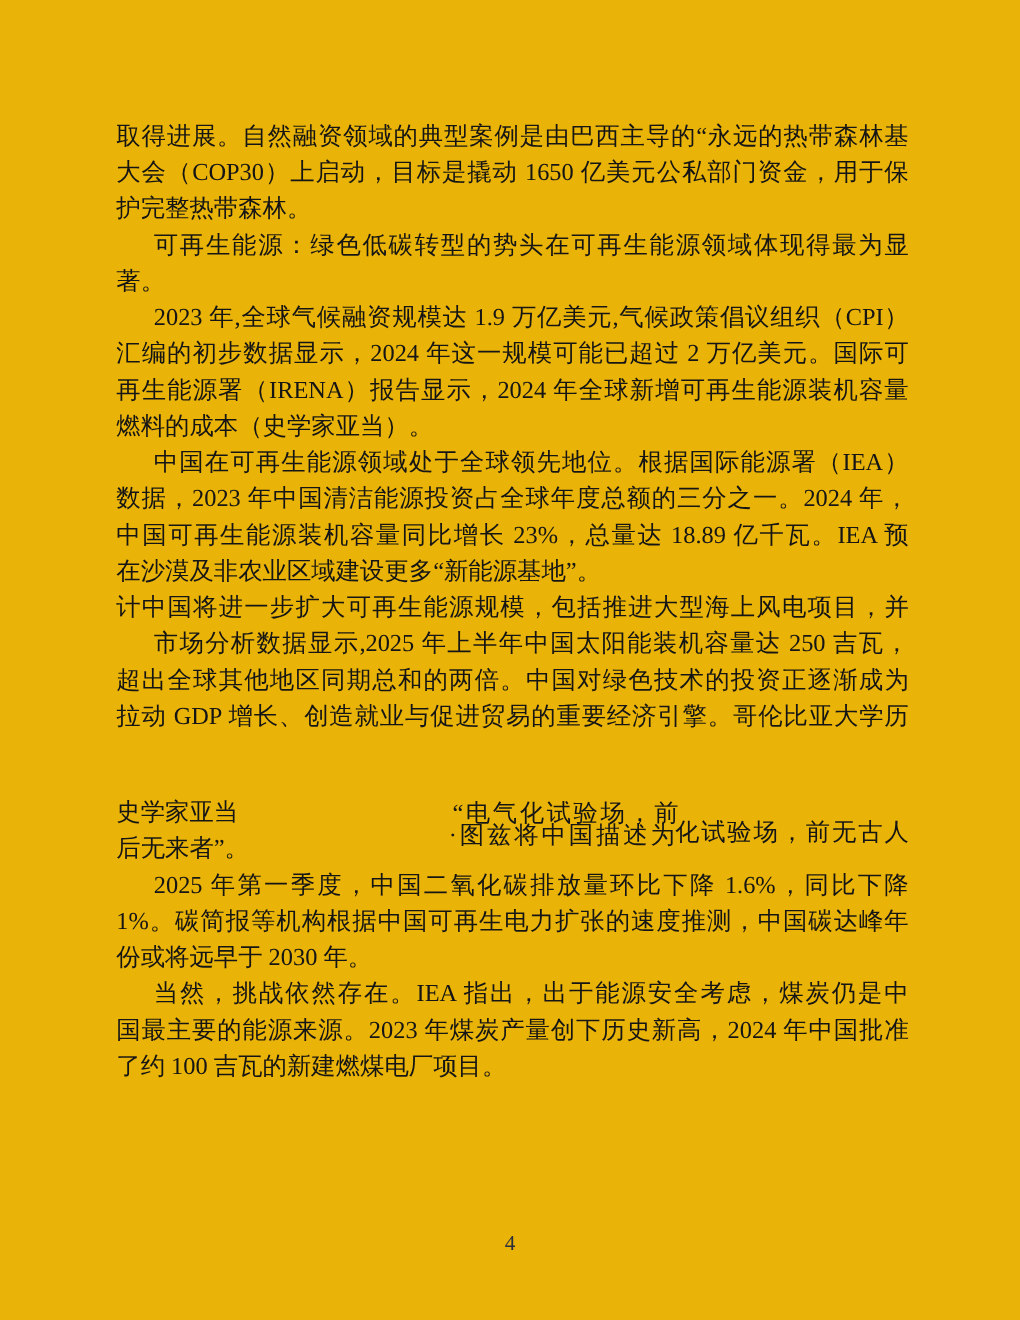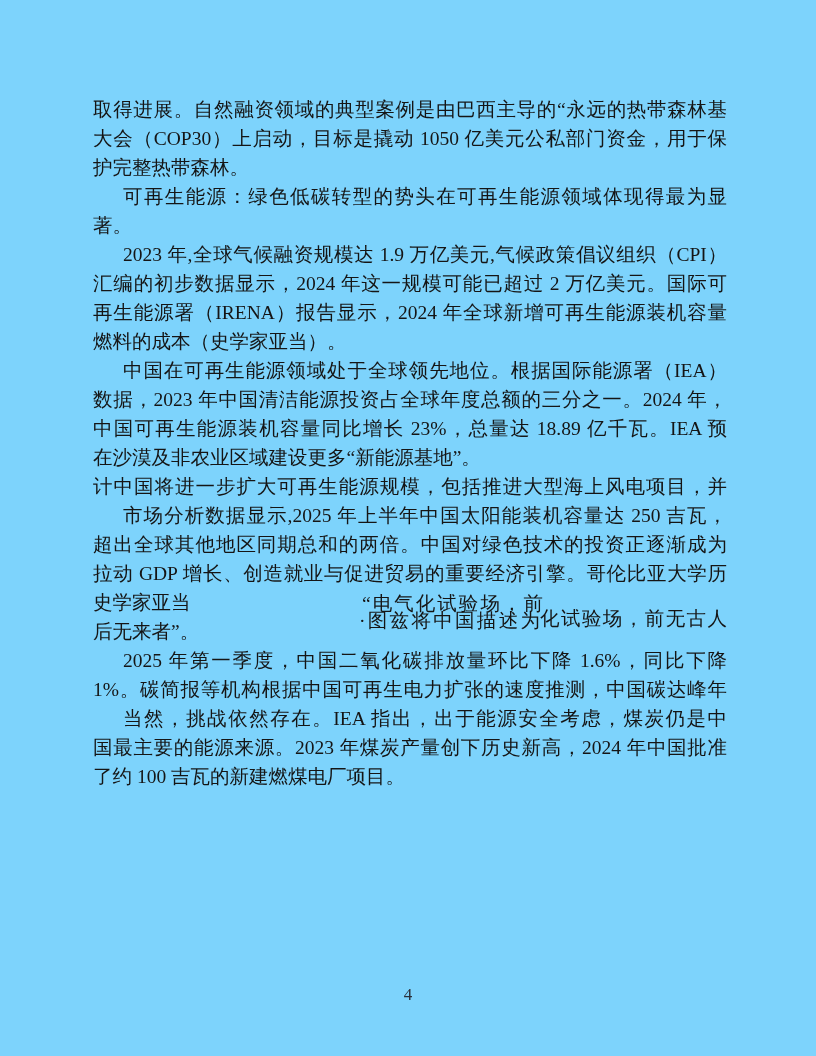--- a/index.html
+++ b/index.html
@@ -4,21 +4,21 @@
 <style>
   html, body {
     margin: 0;
     padding: 0;
     background: #ffffff;
   }
   .page {
     position: relative;
     width: 816px;
     height: 1056px;
-    background: #7dd3fc;
+    background: #eab308;
     font-family: "Liberation Serif", "DejaVu Serif", serif;
     color: #151515;
     overflow: hidden;
   }
   .body-text {
     position: absolute;
     left: 93px;
     top: 95px;
     width: 634px;
   }
@@ -39,20 +39,21 @@
     text-indent: 30px;
   }
   .lead {
     font-weight: normal;
   }
   
   .line.overlap {
     position: relative;
     text-align: left;
     text-align-last: left;
+    margin-top: 48px;
   }
   .line.overlap .seg-before {
     position: absolute;
     left: 0;
     top: 0;
   }
   .line.overlap .ov {
     position: absolute;
     top: 18px;
     left: 266px;
@@ -86,21 +87,21 @@
     line-height: 22px;
     color: #2b2f3a;
   }
 </style>
 </head>
 <body>
 
 <div class="page">
   <div class="body-text">
       <div class="line"><span>取得进展。自然融资领域的典型案例是由巴西主导的“永远的热带森林基</span></div>
-      <div class="line"><span>大会（COP30）上启动，目标是撬动 1050 亿美元公私部门资金，用于保</span></div>
+      <div class="line"><span>大会（COP30）上启动，目标是撬动 1650 亿美元公私部门资金，用于保</span></div>
       <div class="line last"><span>护完整热带森林。</span></div>
       <div class="line indent"><span class="lead">可再生能源：</span><span>绿色低碳转型的势头在可再生能源领域体现得最为显</span></div>
       <div class="line last"><span>著。</span></div>
       <div class="line indent"><span>2023 年,全球气候融资规模达 1.9 万亿美元,气候政策倡议组织（CPI）</span></div>
       <div class="line"><span>汇编的初步数据显示，2024 年这一规模可能已超过 2 万亿美元。国际可</span></div>
       <div class="line"><span>再生能源署（IRENA）报告显示，2024 年全球新增可再生能源装机容量</span></div>
       <div class="line last"><span>燃料的成本（史学家亚当）。</span></div>
       <div class="line indent"><span>中国在可再生能源领域处于全球领先地位。根据国际能源署（IEA）</span></div>
       <div class="line"><span>数据，2023 年中国清洁能源投资占全球年度总额的三分之一。2024 年，</span></div>
       <div class="line"><span>中国可再生能源装机容量同比增长 23%，总量达 18.89 亿千瓦。IEA 预</span></div>
@@ -111,20 +112,21 @@
       <div class="line"><span>拉动 GDP 增长、创造就业与促进贸易的重要经济引擎。哥伦比亚大学历</span></div>
       <div class="line overlap">
         <span class="seg-before">史学家亚当</span>
         <span class="ov ov1">·图兹将中国描述为</span>
         <span class="ov ov2">“电气化试验场，前</span>
         <span class="seg-after">化试验场，前无古人</span>
       </div>
       <div class="line last"><span>后无来者”。</span></div>
       <div class="line indent"><span>2025 年第一季度，中国二氧化碳排放量环比下降 1.6%，同比下降</span></div>
       <div class="line"><span>1%。碳简报等机构根据中国可再生电力扩张的速度推测，中国碳达峰年</span></div>
+      <div class="line last"><span>份或将远早于 2030 年。</span></div>
       <div class="line indent"><span>当然，挑战依然存在。IEA 指出，出于能源安全考虑，煤炭仍是中</span></div>
       <div class="line"><span>国最主要的能源来源。2023 年煤炭产量创下历史新高，2024 年中国批准</span></div>
       <div class="line last"><span>了约 100 吉瓦的新建燃煤电厂项目。</span></div>
     </div>
   <div class="footer">
     <span>4</span>
   </div>
 </div>
 
 </body></html>

